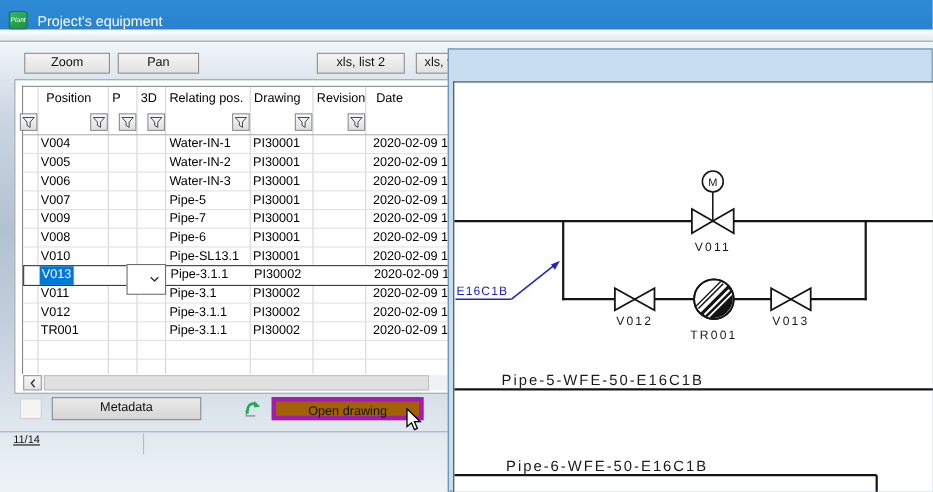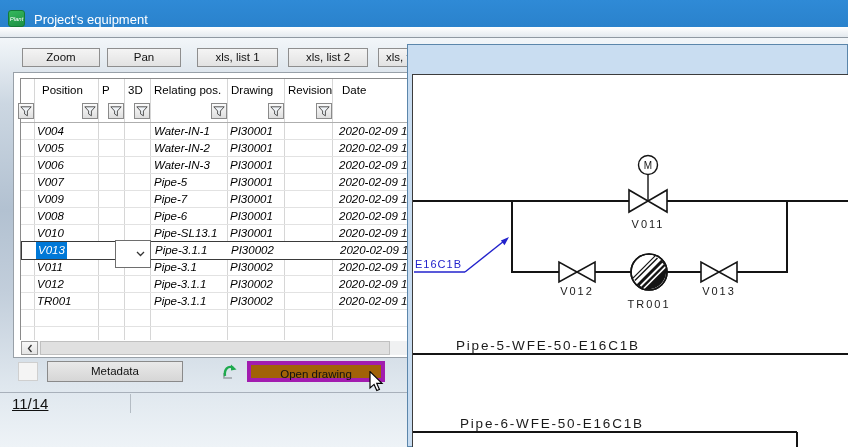--- a/index.html
+++ b/index.html
@@ -30,42 +30,42 @@
   .tablewrap { position:absolute; left:20px; top:78px; width:412px; height:262px; background:#fff;
     border-left:1px solid #8a8a8a; border-top:1px solid #8a8a8a; overflow:hidden; }
   .hdrcell { position:absolute; top:79px; height:22px; line-height:22px; font-size:11.5px; color:#000; }
   .vline { position:absolute; top:79px; width:1px; height:261px; background:#d6d6d6; }
   .hline { position:absolute; height:1px; background:#e2e2e2; left:21px; width:411px; }
   .hline.dark { background:#aeaeae; }
   .fbtn { position:absolute; top:103px; width:16px; height:16px;
     background:linear-gradient(180deg,#fbfbfb,#dedede); border:1px solid #8a8a8a;
     display:flex; align-items:center; justify-content:center; }
   .trow { position:absolute; left:21px; width:411px; height:17px; font-size:11.5px; color:#000; }
-  .trow span { position:absolute; top:0; line-height:17px; white-space:nowrap;font-style:italic; }
+  .trow span { position:absolute; top:0; line-height:17px; white-space:nowrap; }
   .c-pos { left:16px; } .c-rel { left:133px; } .c-drw { left:209px; } .c-date { left:318px; }
   .trow.selected { border:1px solid #3a3a3a; height:19px; background:#fff; }
   .selhl { background:#0078d7; color:#fff; padding:0 2px; left:14px !important; }
   .combobox { position:absolute; left:115px; top:240px; width:36px; height:28px; background:#fff;
     border:1px solid #6e6e6e; z-index:5; display:flex; align-items:center; justify-content:flex-end; padding-right:5px; }
 
   
   .hscroll { position:absolute; left:21px; top:341px; width:410px; height:14px; background:#f0f1f2; }
   .scrollbtn { position:absolute; left:0; top:0; width:17px; height:14px;
     background:linear-gradient(180deg,#f8f8f8,#e4e4e4); border:1px solid #9a9a9a;
     display:flex; align-items:center; justify-content:center; }
   .scrollthumb { position:absolute; left:19px; top:0; width:350px; height:14px; background:#e0e0e0; border:1px solid #c0c0c0; }
 
   
   .minibox { position:absolute; left:18px; top:362px; width:20px; height:19px; background:#f4f4f4; border:1px solid #cfcfcf; }
   .btn { position:absolute; top:361px; height:21px; font-size:11.5px; color:#111; text-align:center; line-height:19px; }
   .btn-meta { left:47px; width:136px; background:linear-gradient(180deg,#e9e9e9,#d6d6d6); border:1px solid #8a8a8a; }
   .btn-open { left:247px; width:138px; background:#a16207; border:4px solid #a21caf; }
   .greenicon { position:absolute; left:220px; top:361px; width:20px; height:20px; }
   .statusline { position:absolute; left:0; top:392px; width:848px; height:1px; background:#a8b0ba; }
-  .statustext { position:absolute; left:12px; top:395px; font-size:15px; color:#111;text-decoration:underline; }
+  .statustext { position:absolute; left:12px; top:395px; font-size:10px; color:#111;text-decoration:underline; }
   .statusdiv { position:absolute; left:130px; top:394px; width:1px; height:19px; background:#b4bcc4; }
 
   
   .dpanel { position:absolute; left:407px; top:44px; width:441px; height:403px;
     background:#c9ddf1; border:1px solid #5b86ab; z-index:20; }
   .dtitle { position:absolute; left:0; top:0; width:100%; height:29px;
     background:linear-gradient(180deg,#e6f1fc 0%,#cde2f5 55%,#b5d2ec 100%);
     border-bottom:1px solid #7aa0c6; display:flex; align-items:center; }
   .dicon { width:13px; height:15px; background:#fff; border:1px solid #555; margin:0 7px 0 8px; position:relative; }
   .dicon:before { content:""; position:absolute; left:2px; top:2px; width:7px; height:2px; background:#777; }
@@ -85,21 +85,20 @@
     <div class="app-icon">
         <span>Plant</span>
       </div>
     <div class="titletext">Project's equipment</div>
   </div>
   <div class="ribbonstrip"></div>
   <div class="contentbg"></div>
 
   <div class="tbtn" style="left:22px;width:78px;">Zoom</div>
   <div class="tbtn" style="left:107px;width:74px;">Pan</div>
-  <div class="tbtn" style="left:197px;width:81px;">xls, list 1</div>
   <div class="tbtn" style="left:288px;width:80px;">xls, list 2</div>
   <div class="tbtn clip" style="left:378px;width:110px;">xls, vis</div>
 
   <div class="groupbox"></div>
   <div class="tablewrap"></div>
 
   <div class="hdrcell" style="left:42px;">Position</div>
   <div class="hdrcell" style="left:102px;">P</div>
   <div class="hdrcell" style="left:128px;">3D</div>
   <div class="hdrcell" style="left:154px;">Relating pos.</div>

